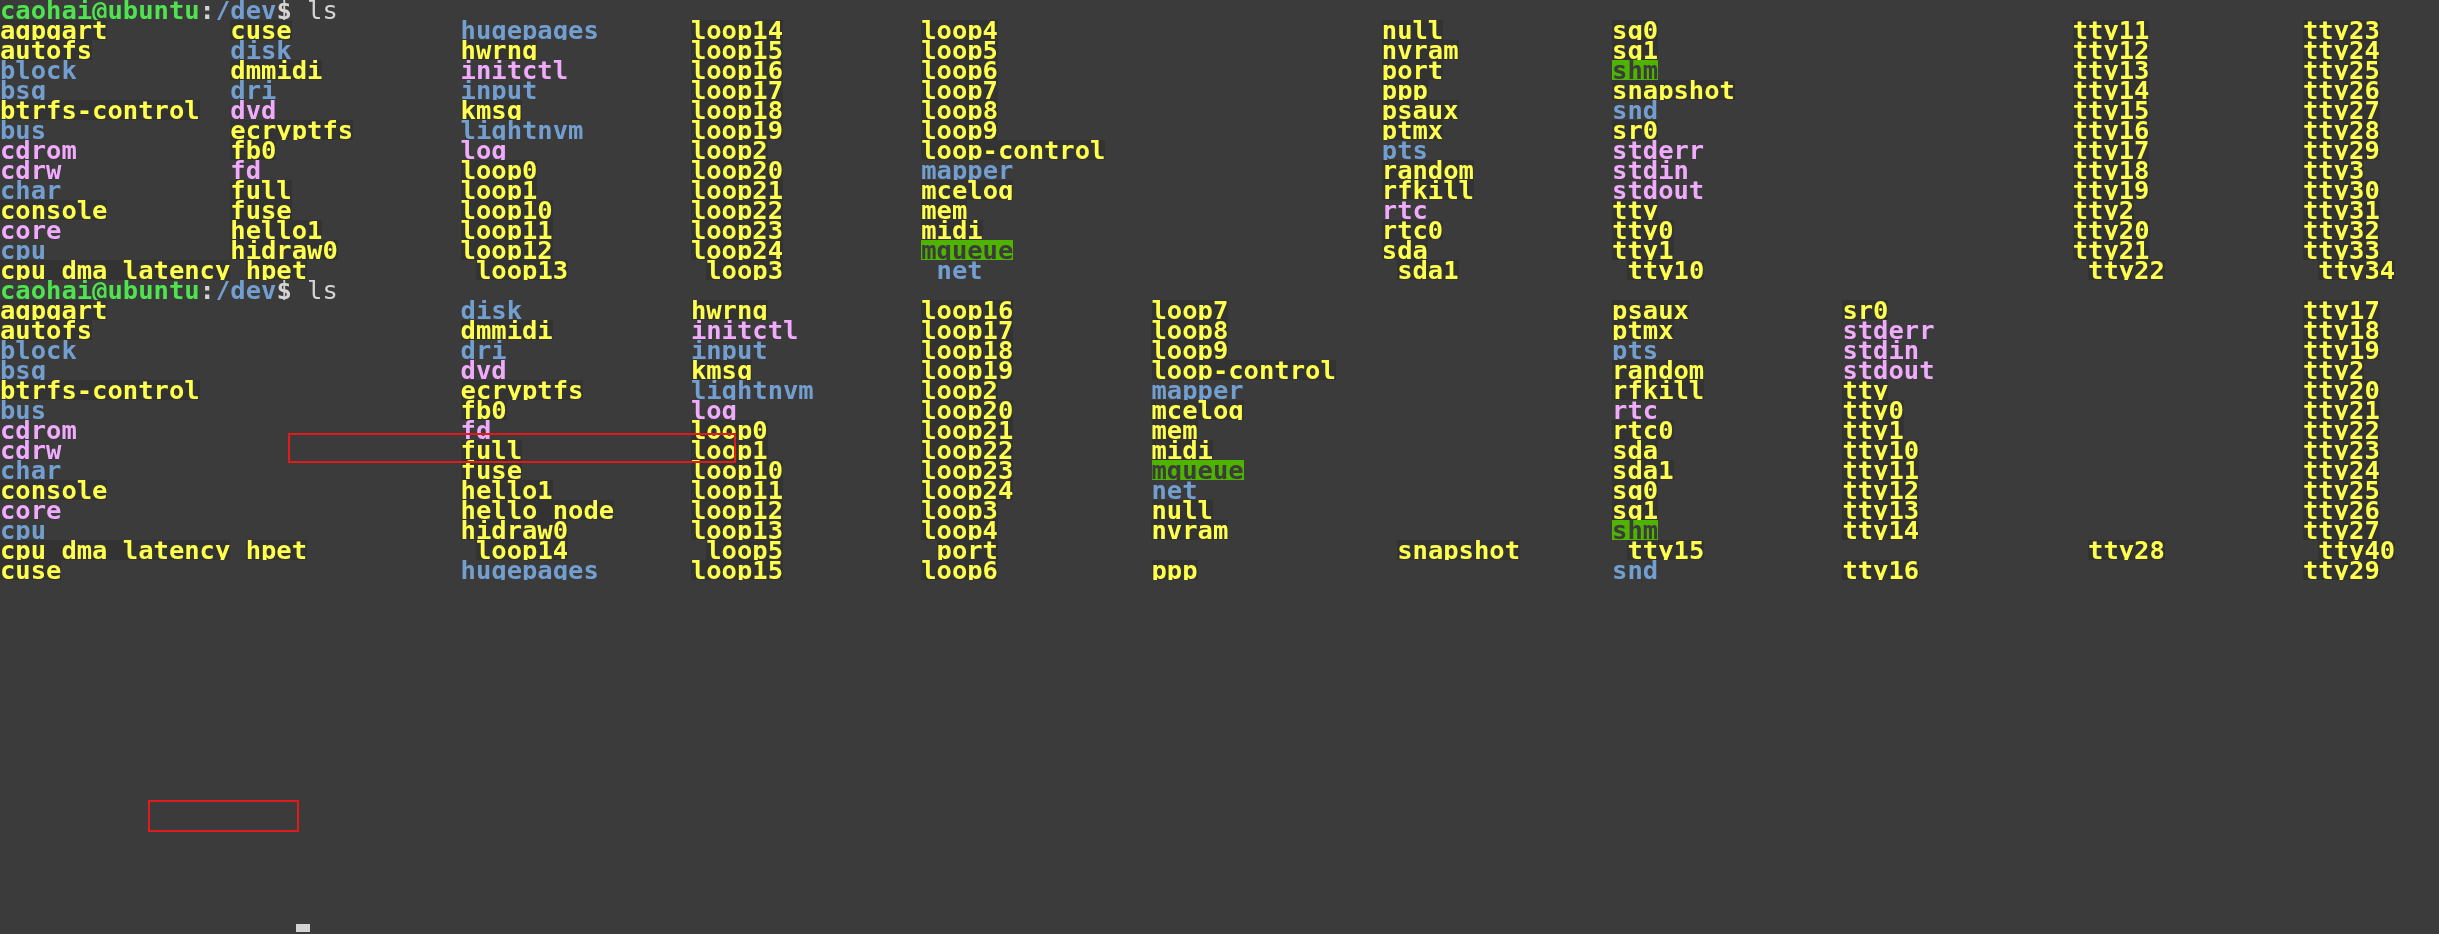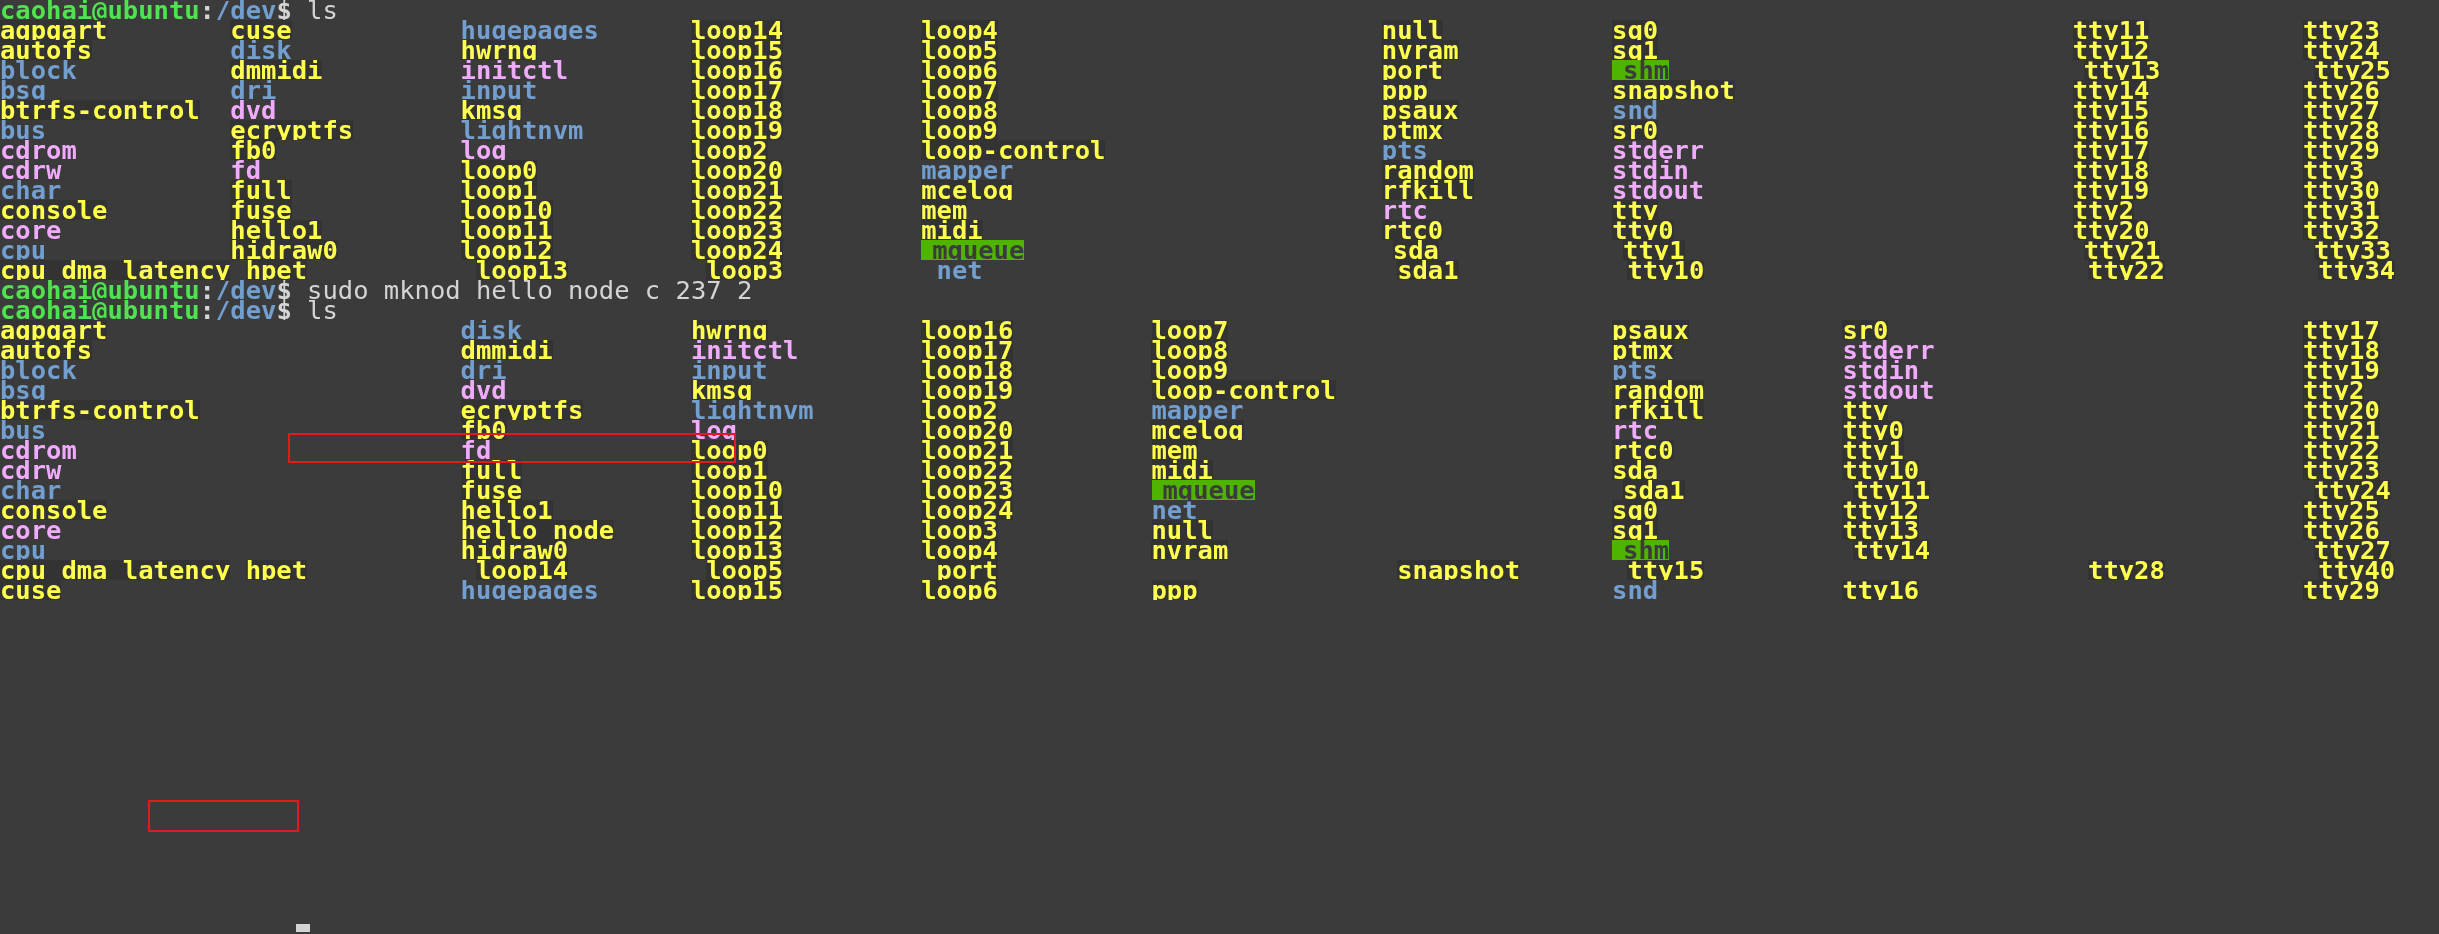--- a/index.html
+++ b/index.html
@@ -35,21 +35,21 @@
     white-space: pre;
     vertical-align: top;
     font-weight: bold;
     letter-spacing: 0px;
   }
   
   .c-chr  { color: #ffff4d; background: #333333; }   
   .c-blk  { color: #ffff4d; background: #333333; }   
   .c-dir  { color: #729fcf; background: transparent; } 
   .c-ln   { color: #f0abfc; background: transparent; }
-  .c-ow   { color: #3b3b3b; background: #4fb400; padding-left: 11px; }
+  .c-ow   { color: #3b3b3b; background: #4fb400; }
   .pad    { color: transparent; background: transparent; font-weight: bold; }
 
   
   .p-user { color: #4fe44f; font-weight: bold; }
   .p-colon{ color: #d4d4d4; font-weight: bold; }
   .p-path { color: #729fcf; font-weight: bold; }
   .p-dollar { color: #d4d4d4; font-weight: bold; }
   .p-cmd  { color: #d4d4d4; font-weight: normal; }
 
   .box {
@@ -82,21 +82,20 @@
       <div class="row"><span class="cell c-dir">bsg</span><span class="pad">            </span><span class="cell c-dir">dri</span><span class="pad">            </span><span class="cell c-dir">input</span><span class="pad">          </span><span class="cell c-blk">loop17</span><span class="pad">         </span><span class="cell c-blk">loop7</span><span class="pad">          </span><span class="cell pad"></span><span class="pad">               </span><span class="cell c-chr">ppp</span><span class="pad">            </span><span class="cell c-chr">snapshot</span><span class="pad">       </span><span class="cell pad"></span><span class="pad">               </span><span class="cell c-chr">tty14</span><span class="pad">          </span><span class="cell c-chr">tty26</span><span class="pad">          </span><span class="cell pad"></span></div>
       <div class="row"><span class="cell c-chr">btrfs-control</span><span class="pad">  </span><span class="cell c-ln">dvd</span><span class="pad">            </span><span class="cell c-chr">kmsg</span><span class="pad">           </span><span class="cell c-blk">loop18</span><span class="pad">         </span><span class="cell c-blk">loop8</span><span class="pad">          </span><span class="cell pad"></span><span class="pad">               </span><span class="cell c-chr">psaux</span><span class="pad">          </span><span class="cell c-dir">snd</span><span class="pad">            </span><span class="cell pad"></span><span class="pad">               </span><span class="cell c-chr">tty15</span><span class="pad">          </span><span class="cell c-chr">tty27</span><span class="pad">          </span><span class="cell pad"></span></div>
       <div class="row"><span class="cell c-dir">bus</span><span class="pad">            </span><span class="cell c-chr">ecryptfs</span><span class="pad">       </span><span class="cell c-dir">lightnvm</span><span class="pad">       </span><span class="cell c-blk">loop19</span><span class="pad">         </span><span class="cell c-blk">loop9</span><span class="pad">          </span><span class="cell pad"></span><span class="pad">               </span><span class="cell c-chr">ptmx</span><span class="pad">           </span><span class="cell c-blk">sr0</span><span class="pad">            </span><span class="cell pad"></span><span class="pad">               </span><span class="cell c-chr">tty16</span><span class="pad">          </span><span class="cell c-chr">tty28</span><span class="pad">          </span><span class="cell pad"></span></div>
       <div class="row"><span class="cell c-ln">cdrom</span><span class="pad">          </span><span class="cell c-chr">fb0</span><span class="pad">            </span><span class="cell c-ln">log</span><span class="pad">            </span><span class="cell c-blk">loop2</span><span class="pad">          </span><span class="cell c-chr">loop-control</span><span class="pad">   </span><span class="cell pad"></span><span class="pad">               </span><span class="cell c-dir">pts</span><span class="pad">            </span><span class="cell c-ln">stderr</span><span class="pad">         </span><span class="cell pad"></span><span class="pad">               </span><span class="cell c-chr">tty17</span><span class="pad">          </span><span class="cell c-chr">tty29</span><span class="pad">          </span><span class="cell pad"></span></div>
       <div class="row"><span class="cell c-ln">cdrw</span><span class="pad">           </span><span class="cell c-ln">fd</span><span class="pad">             </span><span class="cell c-blk">loop0</span><span class="pad">          </span><span class="cell c-blk">loop20</span><span class="pad">         </span><span class="cell c-dir">mapper</span><span class="pad">         </span><span class="cell pad"></span><span class="pad">               </span><span class="cell c-chr">random</span><span class="pad">         </span><span class="cell c-ln">stdin</span><span class="pad">          </span><span class="cell pad"></span><span class="pad">               </span><span class="cell c-chr">tty18</span><span class="pad">          </span><span class="cell c-chr">tty3</span><span class="pad">           </span><span class="cell pad"></span></div>
       <div class="row"><span class="cell c-dir">char</span><span class="pad">           </span><span class="cell c-chr">full</span><span class="pad">           </span><span class="cell c-blk">loop1</span><span class="pad">          </span><span class="cell c-blk">loop21</span><span class="pad">         </span><span class="cell c-chr">mcelog</span><span class="pad">         </span><span class="cell pad"></span><span class="pad">               </span><span class="cell c-chr">rfkill</span><span class="pad">         </span><span class="cell c-ln">stdout</span><span class="pad">         </span><span class="cell pad"></span><span class="pad">               </span><span class="cell c-chr">tty19</span><span class="pad">          </span><span class="cell c-chr">tty30</span><span class="pad">          </span><span class="cell pad"></span></div>
       <div class="row"><span class="cell c-chr">console</span><span class="pad">        </span><span class="cell c-chr">fuse</span><span class="pad">           </span><span class="cell c-blk">loop10</span><span class="pad">         </span><span class="cell c-blk">loop22</span><span class="pad">         </span><span class="cell c-chr">mem</span><span class="pad">            </span><span class="cell pad"></span><span class="pad">               </span><span class="cell c-ln">rtc</span><span class="pad">            </span><span class="cell c-chr">tty</span><span class="pad">            </span><span class="cell pad"></span><span class="pad">               </span><span class="cell c-chr">tty2</span><span class="pad">           </span><span class="cell c-chr">tty31</span><span class="pad">          </span><span class="cell pad"></span></div>
       <div class="row"><span class="cell c-ln">core</span><span class="pad">           </span><span class="cell c-chr">hello1</span><span class="pad">         </span><span class="cell c-blk">loop11</span><span class="pad">         </span><span class="cell c-blk">loop23</span><span class="pad">         </span><span class="cell c-chr">midi</span><span class="pad">           </span><span class="cell pad"></span><span class="pad">               </span><span class="cell c-chr">rtc0</span><span class="pad">           </span><span class="cell c-chr">tty0</span><span class="pad">           </span><span class="cell pad"></span><span class="pad">               </span><span class="cell c-chr">tty20</span><span class="pad">          </span><span class="cell c-chr">tty32</span><span class="pad">          </span><span class="cell pad"></span></div>
       <div class="row"><span class="cell c-dir">cpu</span><span class="pad">            </span><span class="cell c-chr">hidraw0</span><span class="pad">        </span><span class="cell c-blk">loop12</span><span class="pad">         </span><span class="cell c-blk">loop24</span><span class="pad">         </span><span class="cell c-ow">mqueue</span><span class="pad">         </span><span class="cell pad"></span><span class="pad">               </span><span class="cell c-blk">sda</span><span class="pad">            </span><span class="cell c-chr">tty1</span><span class="pad">           </span><span class="cell pad"></span><span class="pad">               </span><span class="cell c-chr">tty21</span><span class="pad">          </span><span class="cell c-chr">tty33</span><span class="pad">          </span><span class="cell pad"></span></div>
       <div class="row"><span class="cell c-chr">cpu_dma_latency</span><span class="pad"> </span><span class="cell c-chr">hpet</span><span class="pad">           </span><span class="cell c-blk">loop13</span><span class="pad">         </span><span class="cell c-blk">loop3</span><span class="pad">          </span><span class="cell c-dir">net</span><span class="pad">            </span><span class="cell pad"></span><span class="pad">               </span><span class="cell c-blk">sda1</span><span class="pad">           </span><span class="cell c-chr">tty10</span><span class="pad">          </span><span class="cell pad"></span><span class="pad">               </span><span class="cell c-chr">tty22</span><span class="pad">          </span><span class="cell c-chr">tty34</span><span class="pad">          </span><span class="cell pad"></span></div>
-      <div class="row"><span class="p-user">caohai@ubuntu</span><span class="p-colon">:</span><span class="p-path">/dev</span><span class="p-dollar">$ </span><span class="p-cmd">sudo mknod hello_node c 237 2</span></div>
       <div class="row"><span class="p-user">caohai@ubuntu</span><span class="p-colon">:</span><span class="p-path">/dev</span><span class="p-dollar">$ </span><span class="p-cmd">ls</span></div>
       <div class="row"><span class="cell c-chr">agpgart</span><span class="pad">        </span><span class="cell pad"></span><span class="pad">               </span><span class="cell c-dir">disk</span><span class="pad">           </span><span class="cell c-chr">hwrng</span><span class="pad">          </span><span class="cell c-blk">loop16</span><span class="pad">         </span><span class="cell c-blk">loop7</span><span class="pad">          </span><span class="cell pad"></span><span class="pad">               </span><span class="cell c-chr">psaux</span><span class="pad">          </span><span class="cell c-blk">sr0</span><span class="pad">            </span><span class="cell pad"></span><span class="pad">               </span><span class="cell c-chr">tty17</span><span class="pad">          </span><span class="cell pad"></span><span class="cell pad"></span></div>
       <div class="row"><span class="cell c-chr">autofs</span><span class="pad">         </span><span class="cell pad"></span><span class="pad">               </span><span class="cell c-chr">dmmidi</span><span class="pad">         </span><span class="cell c-ln">initctl</span><span class="pad">        </span><span class="cell c-blk">loop17</span><span class="pad">         </span><span class="cell c-blk">loop8</span><span class="pad">          </span><span class="cell pad"></span><span class="pad">               </span><span class="cell c-chr">ptmx</span><span class="pad">           </span><span class="cell c-ln">stderr</span><span class="pad">         </span><span class="cell pad"></span><span class="pad">               </span><span class="cell c-chr">tty18</span><span class="pad">          </span><span class="cell pad"></span><span class="cell pad"></span></div>
       <div class="row"><span class="cell c-dir">block</span><span class="pad">          </span><span class="cell pad"></span><span class="pad">               </span><span class="cell c-dir">dri</span><span class="pad">            </span><span class="cell c-dir">input</span><span class="pad">          </span><span class="cell c-blk">loop18</span><span class="pad">         </span><span class="cell c-blk">loop9</span><span class="pad">          </span><span class="cell pad"></span><span class="pad">               </span><span class="cell c-dir">pts</span><span class="pad">            </span><span class="cell c-ln">stdin</span><span class="pad">          </span><span class="cell pad"></span><span class="pad">               </span><span class="cell c-chr">tty19</span><span class="pad">          </span><span class="cell pad"></span><span class="cell pad"></span></div>
       <div class="row"><span class="cell c-dir">bsg</span><span class="pad">            </span><span class="cell pad"></span><span class="pad">               </span><span class="cell c-ln">dvd</span><span class="pad">            </span><span class="cell c-chr">kmsg</span><span class="pad">           </span><span class="cell c-blk">loop19</span><span class="pad">         </span><span class="cell c-chr">loop-control</span><span class="pad">   </span><span class="cell pad"></span><span class="pad">               </span><span class="cell c-chr">random</span><span class="pad">         </span><span class="cell c-ln">stdout</span><span class="pad">         </span><span class="cell pad"></span><span class="pad">               </span><span class="cell c-chr">tty2</span><span class="pad">           </span><span class="cell pad"></span><span class="cell pad"></span></div>
       <div class="row"><span class="cell c-chr">btrfs-control</span><span class="pad">  </span><span class="cell pad"></span><span class="pad">               </span><span class="cell c-chr">ecryptfs</span><span class="pad">       </span><span class="cell c-dir">lightnvm</span><span class="pad">       </span><span class="cell c-blk">loop2</span><span class="pad">          </span><span class="cell c-dir">mapper</span><span class="pad">         </span><span class="cell pad"></span><span class="pad">               </span><span class="cell c-chr">rfkill</span><span class="pad">         </span><span class="cell c-chr">tty</span><span class="pad">            </span><span class="cell pad"></span><span class="pad">               </span><span class="cell c-chr">tty20</span><span class="pad">          </span><span class="cell pad"></span><span class="cell pad"></span></div>
       <div class="row"><span class="cell c-dir">bus</span><span class="pad">            </span><span class="cell pad"></span><span class="pad">               </span><span class="cell c-chr">fb0</span><span class="pad">            </span><span class="cell c-ln">log</span><span class="pad">            </span><span class="cell c-blk">loop20</span><span class="pad">         </span><span class="cell c-chr">mcelog</span><span class="pad">         </span><span class="cell pad"></span><span class="pad">               </span><span class="cell c-ln">rtc</span><span class="pad">            </span><span class="cell c-chr">tty0</span><span class="pad">           </span><span class="cell pad"></span><span class="pad">               </span><span class="cell c-chr">tty21</span><span class="pad">          </span><span class="cell pad"></span><span class="cell pad"></span></div>
       <div class="row"><span class="cell c-ln">cdrom</span><span class="pad">          </span><span class="cell pad"></span><span class="pad">               </span><span class="cell c-ln">fd</span><span class="pad">             </span><span class="cell c-blk">loop0</span><span class="pad">          </span><span class="cell c-blk">loop21</span><span class="pad">         </span><span class="cell c-chr">mem</span><span class="pad">            </span><span class="cell pad"></span><span class="pad">               </span><span class="cell c-chr">rtc0</span><span class="pad">           </span><span class="cell c-chr">tty1</span><span class="pad">           </span><span class="cell pad"></span><span class="pad">               </span><span class="cell c-chr">tty22</span><span class="pad">          </span><span class="cell pad"></span><span class="cell pad"></span></div>
       <div class="row"><span class="cell c-ln">cdrw</span><span class="pad">           </span><span class="cell pad"></span><span class="pad">               </span><span class="cell c-chr">full</span><span class="pad">           </span><span class="cell c-blk">loop1</span><span class="pad">          </span><span class="cell c-blk">loop22</span><span class="pad">         </span><span class="cell c-chr">midi</span><span class="pad">           </span><span class="cell pad"></span><span class="pad">               </span><span class="cell c-blk">sda</span><span class="pad">            </span><span class="cell c-chr">tty10</span><span class="pad">          </span><span class="cell pad"></span><span class="pad">               </span><span class="cell c-chr">tty23</span><span class="pad">          </span><span class="cell pad"></span><span class="cell pad"></span></div>
       <div class="row"><span class="cell c-dir">char</span><span class="pad">           </span><span class="cell pad"></span><span class="pad">               </span><span class="cell c-chr">fuse</span><span class="pad">           </span><span class="cell c-blk">loop10</span><span class="pad">         </span><span class="cell c-blk">loop23</span><span class="pad">         </span><span class="cell c-ow">mqueue</span><span class="pad">         </span><span class="cell pad"></span><span class="pad">               </span><span class="cell c-blk">sda1</span><span class="pad">           </span><span class="cell c-chr">tty11</span><span class="pad">          </span><span class="cell pad"></span><span class="pad">               </span><span class="cell c-chr">tty24</span><span class="pad">          </span><span class="cell pad"></span><span class="cell pad"></span></div>

